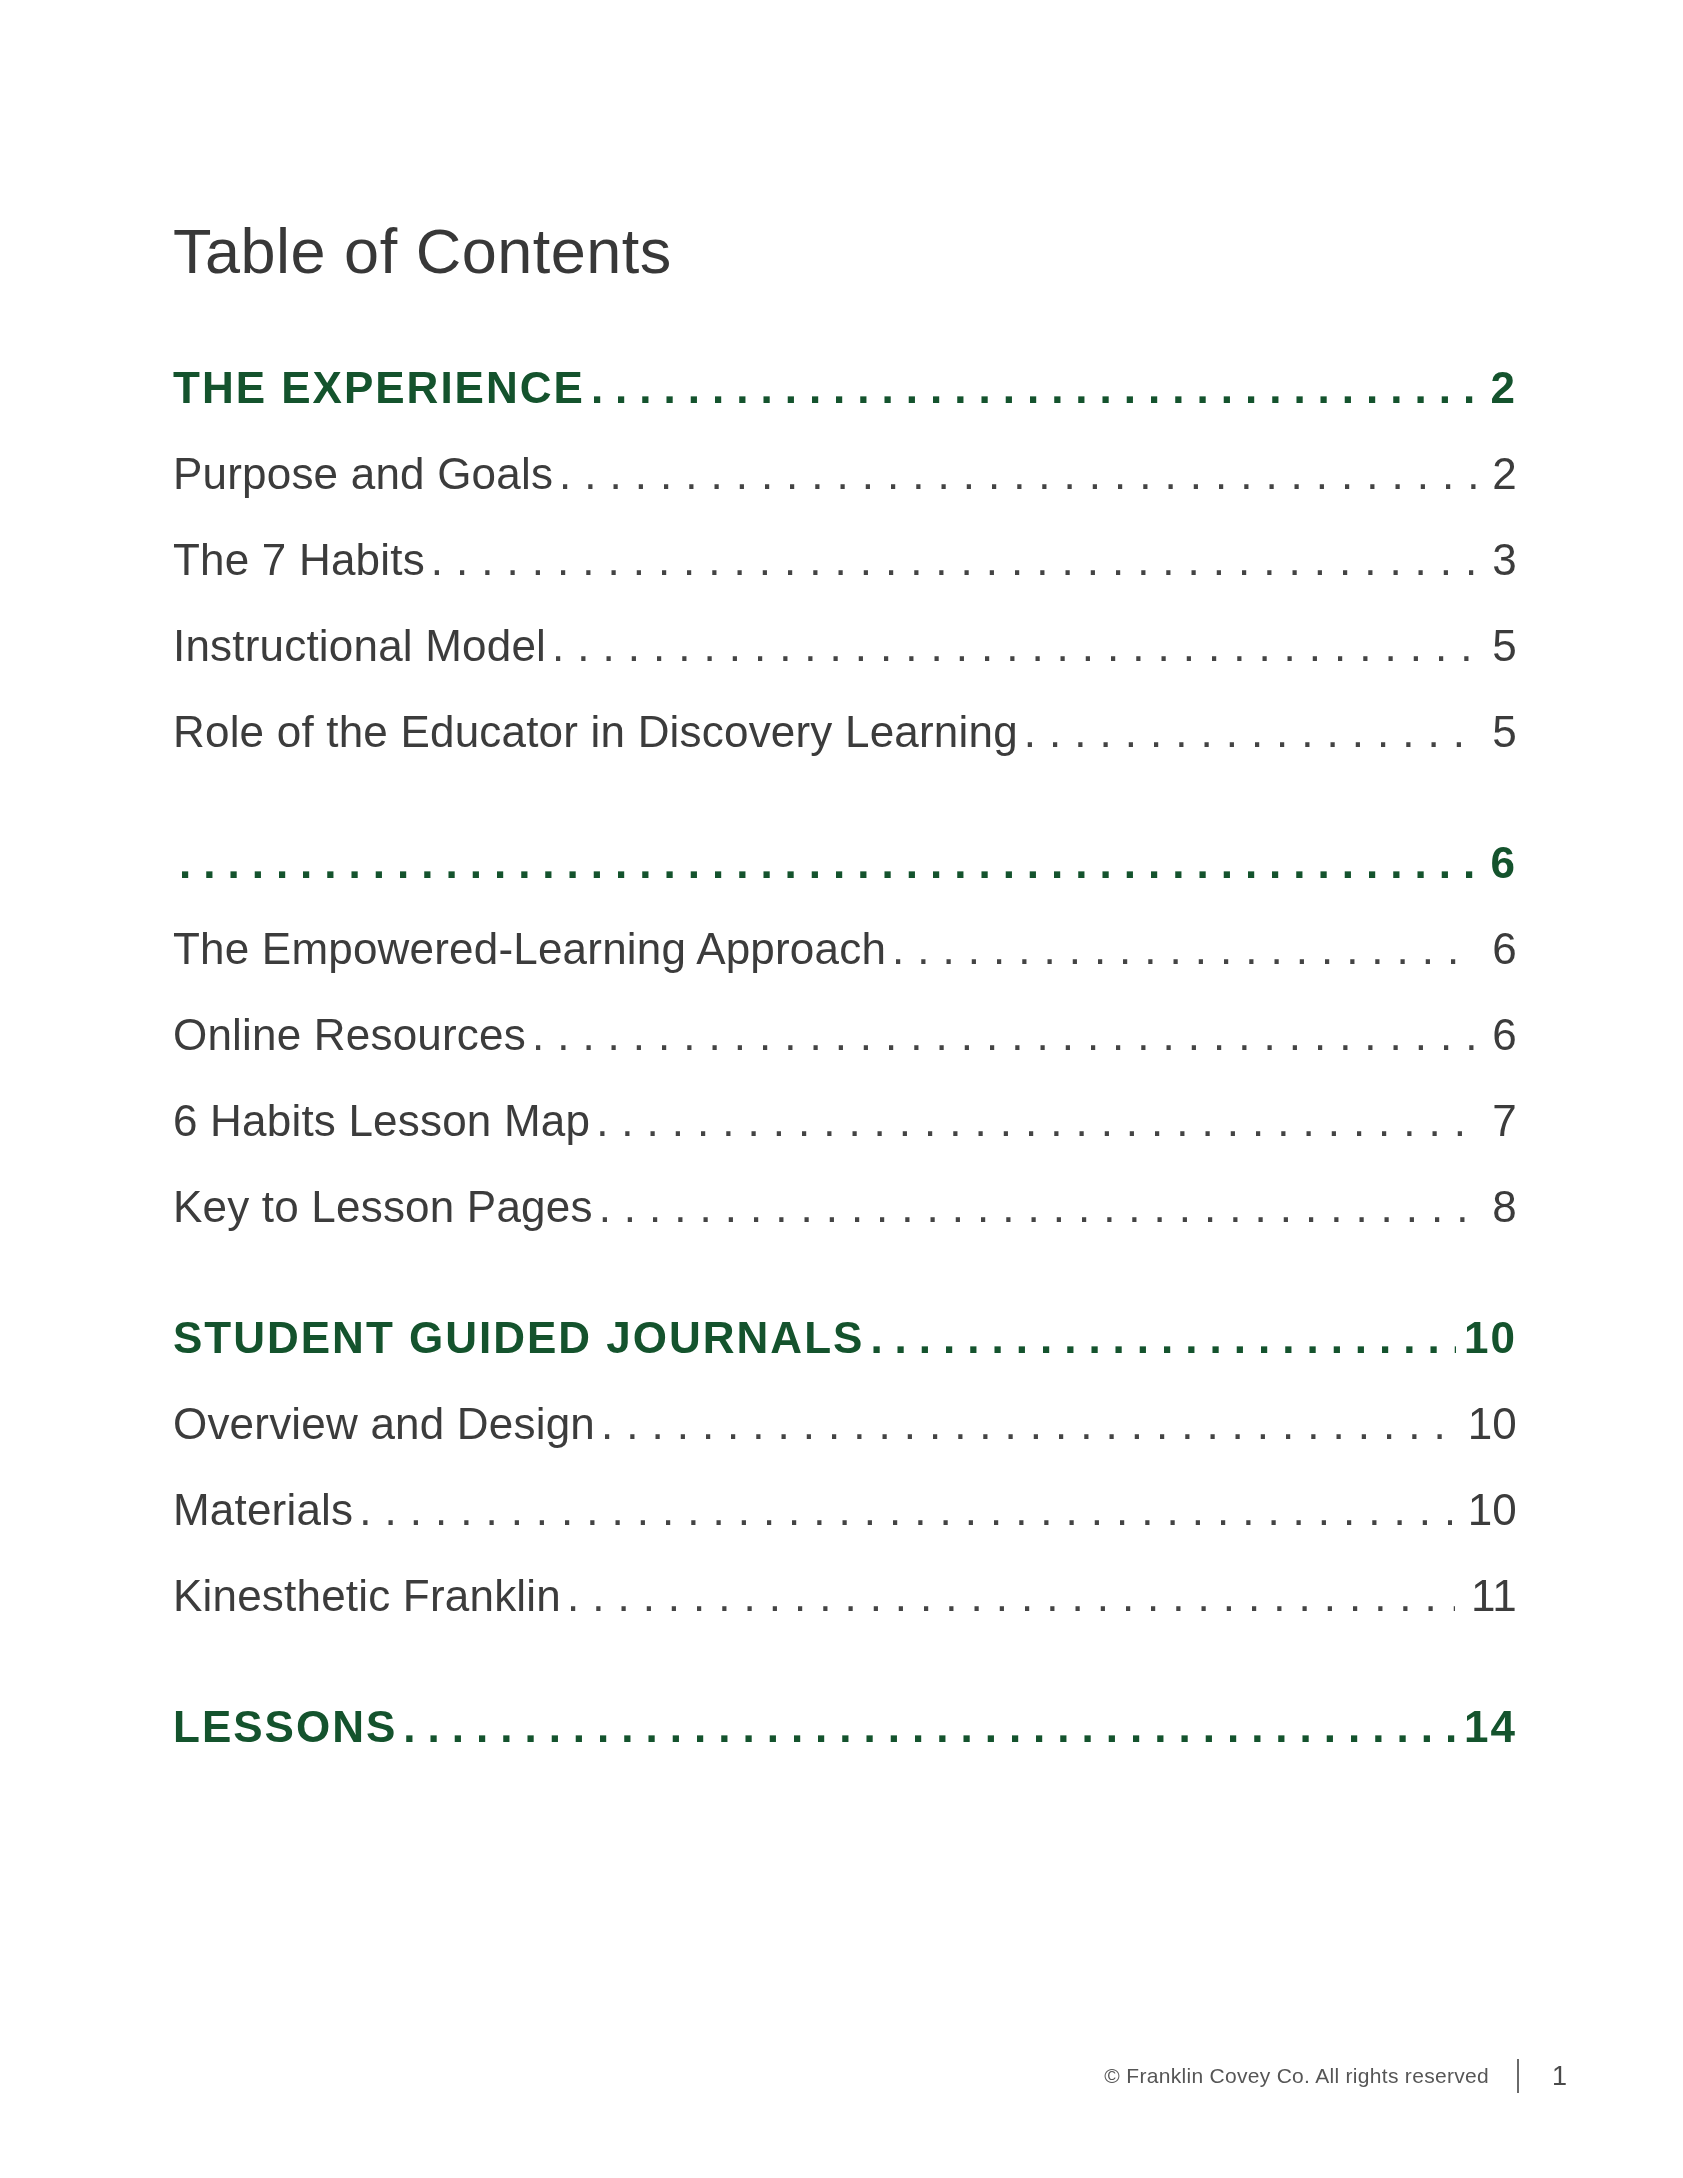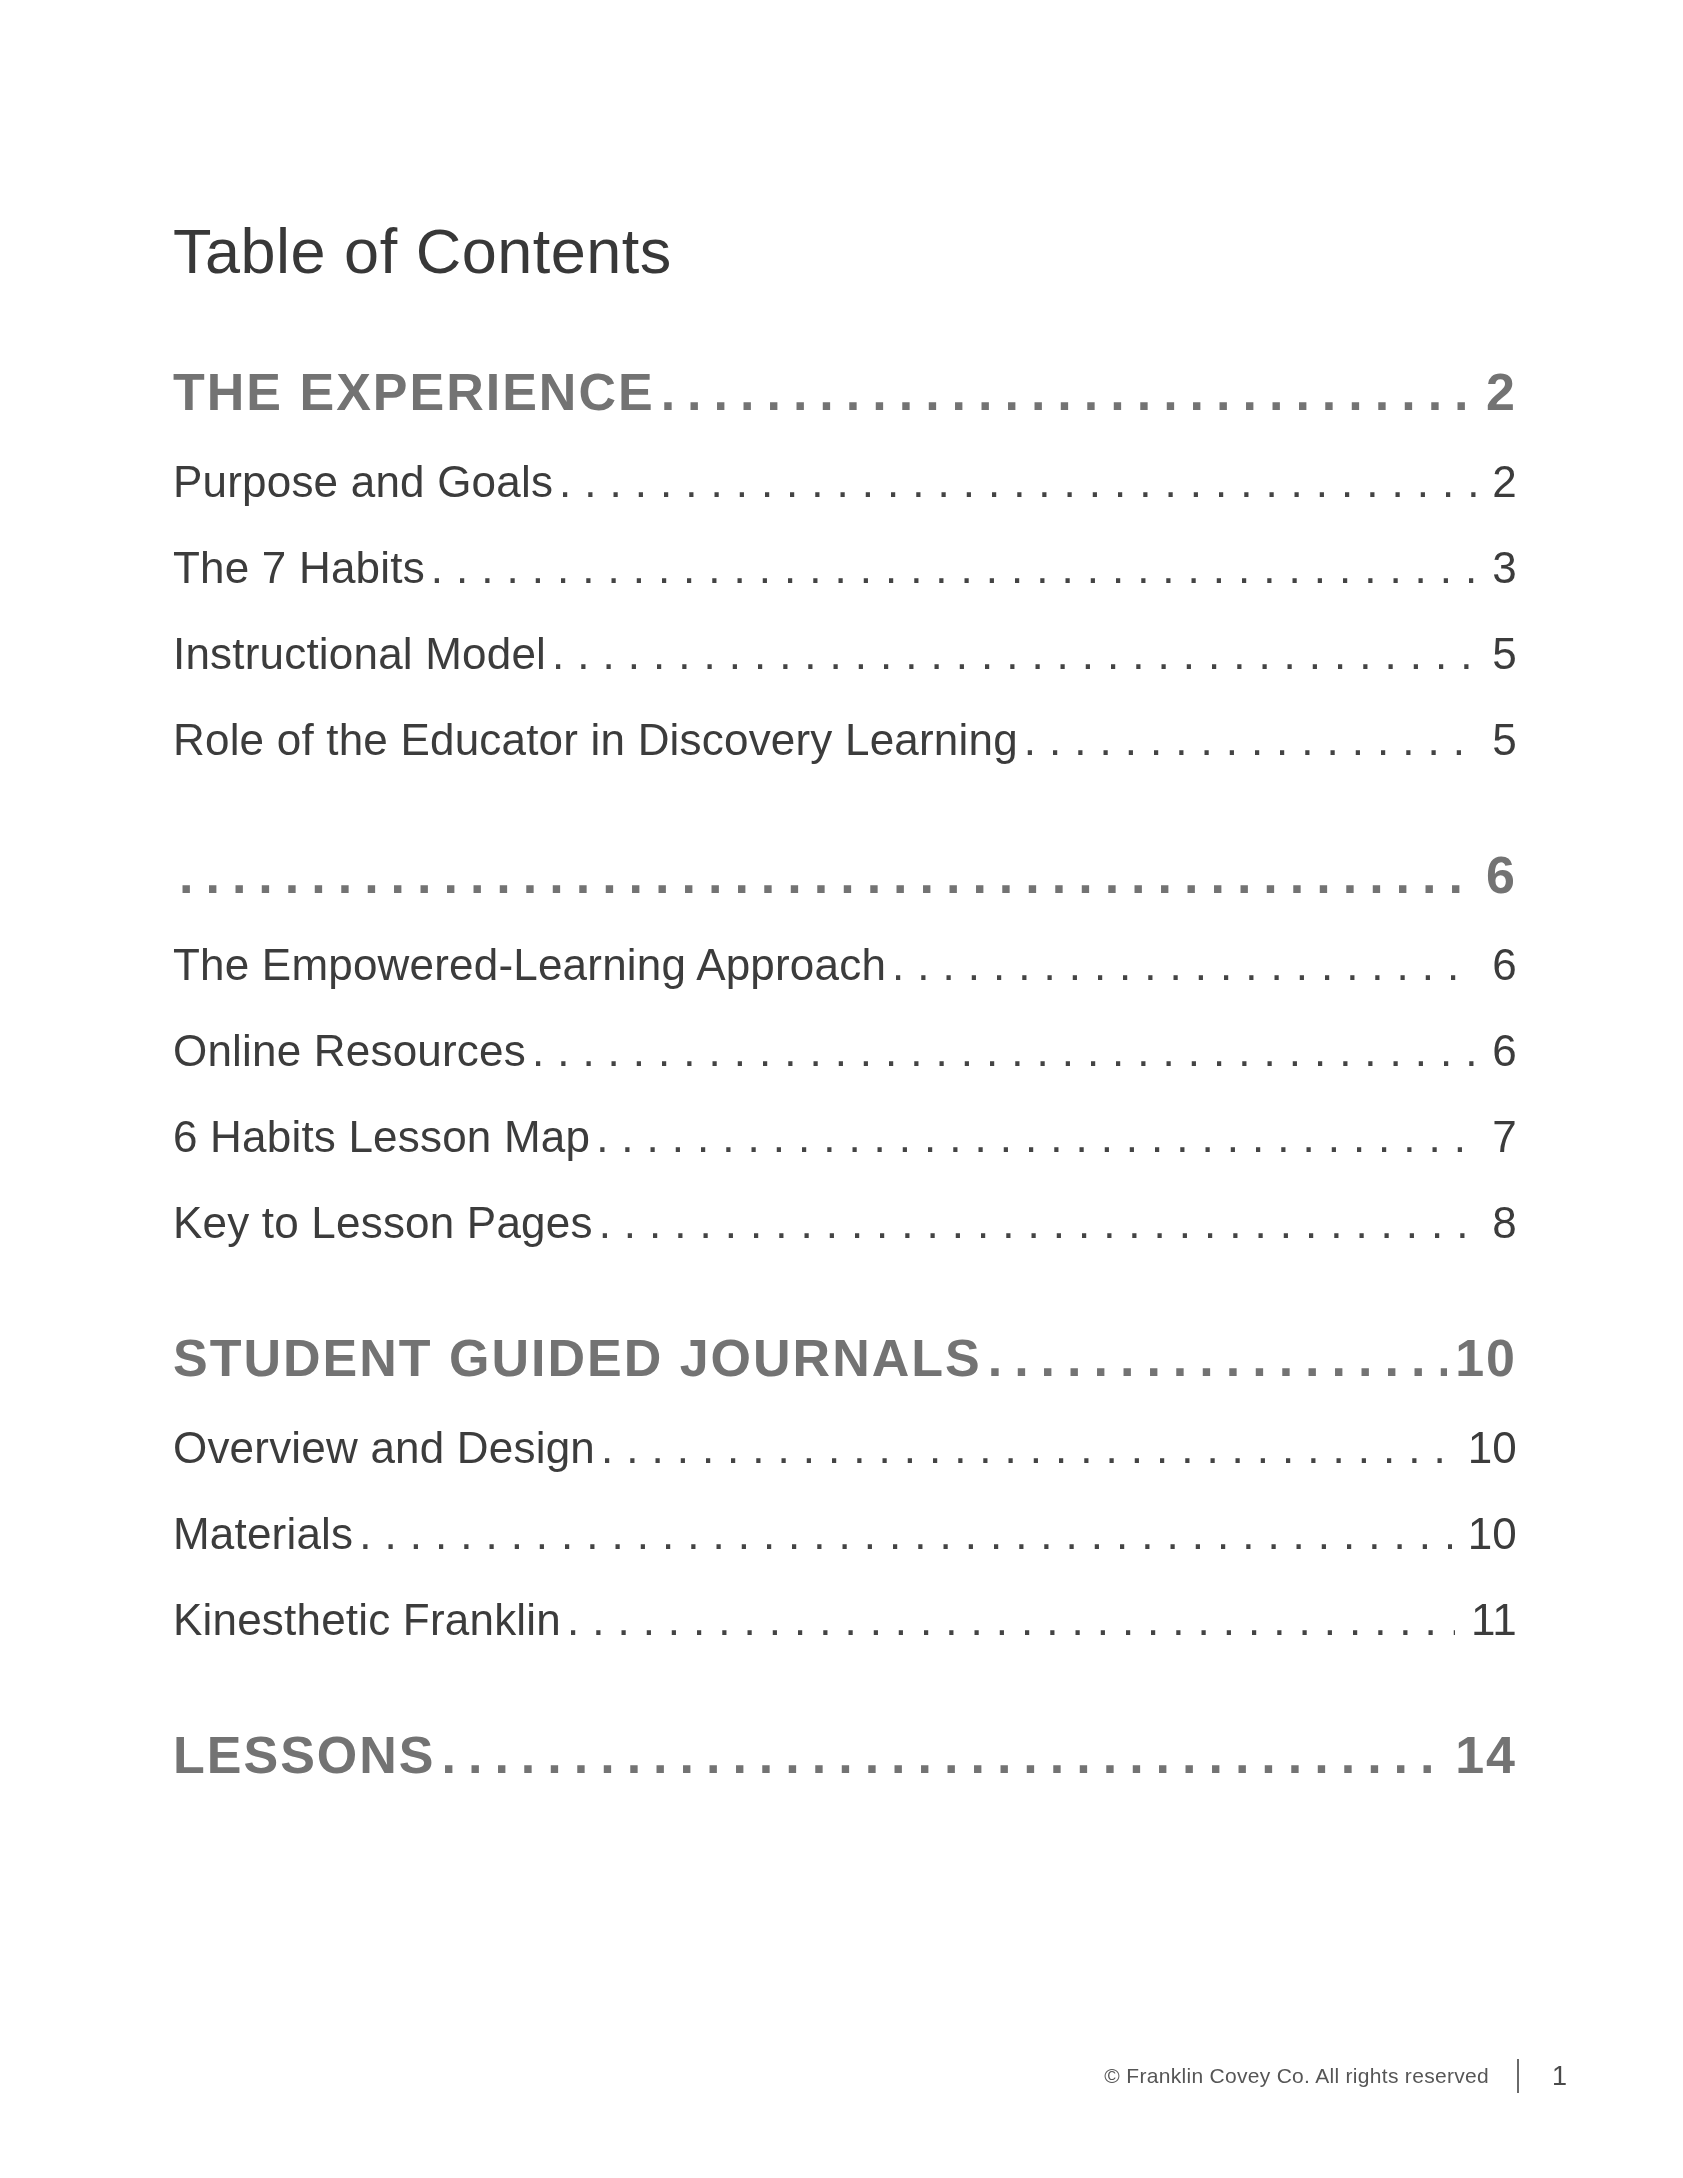--- a/index.html
+++ b/index.html
@@ -32,24 +32,24 @@
   }
   .section { margin-top: 87px; }
   .section.first { margin-top: 0; }
   .row {
     display: flex;
     align-items: baseline;
     line-height: 1;
     margin-bottom: 42px;
   }
   .row.heading-row {
-    font-size: 52px;
+    font-size: 44px;
     font-weight: 700;
     letter-spacing: 2px;
-    color: #737373;
+    color: #14532d;
   }
   .row.item-row {
     font-size: 44px;
     font-weight: 400;
     color: #3c3c3c;
     letter-spacing: 0.2px;
   }
   .label { white-space: nowrap; }
   .leader {
     flex: 1;

